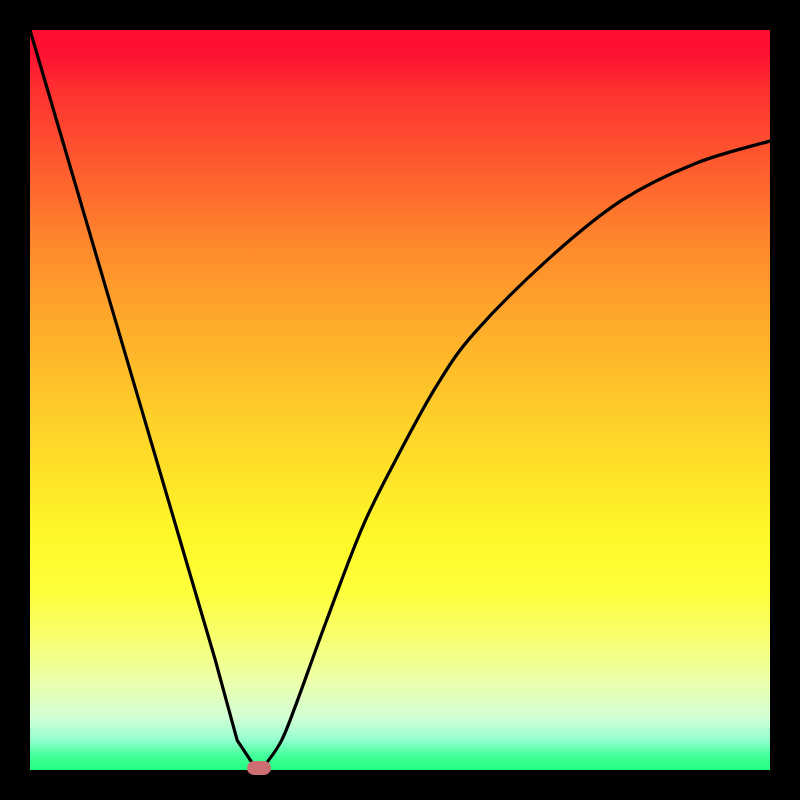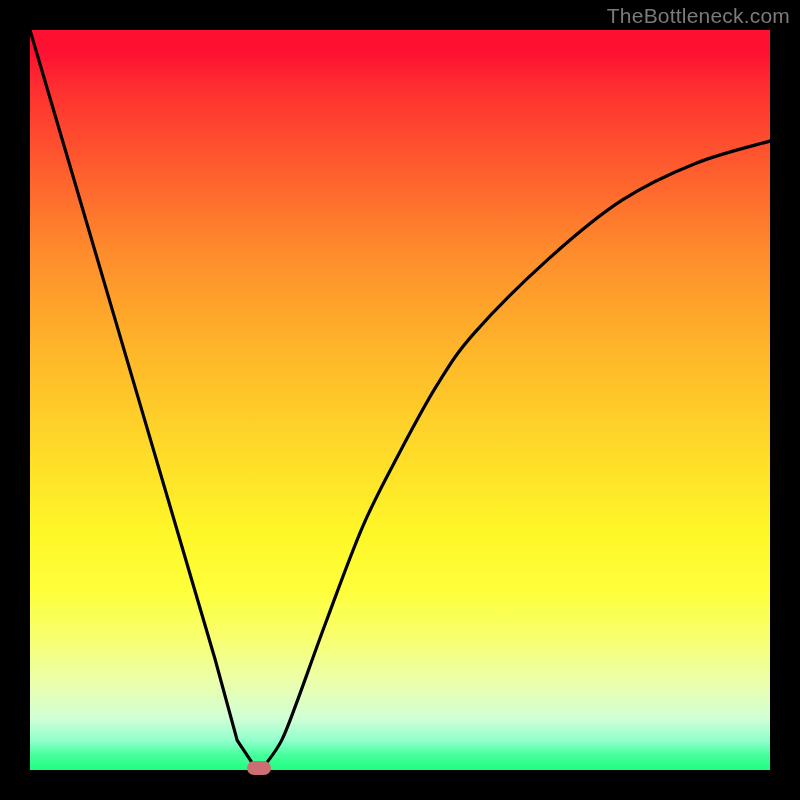--- a/index.html
+++ b/index.html
@@ -61,20 +61,19 @@
     width: 24px;
     height: 14px;
     border-radius: 7px;
     background: #cc6e72;
   }
 </style>
 </head>
 <body>
 
 <div class="container">
-  <div class="watermark">TheBottleneck.com</div>
   <div class="plot-area">
     <svg class="curve" viewBox="0 0 740 740" preserveAspectRatio="none">
       <path id="curve-path" d="M 0 0 L 37 125.80000000000007 L 74 251.59999999999997 L 111 377.40000000000003 L 148 503.2 L 185 629 L 207.20000000000002 710.4 L 222 732.6 L 229.4 740 C 230.63333333333333 738.7666666666667, 233.10000000000002 737.5333333333333, 236.8 732.6 C 240.5 727.6666666666667, 246.66666666666669 720.2666666666667, 251.60000000000002 710.4 C 256.53333333333336 700.5333333333333, 259 693.1333333333333, 266.4 673.4 C 273.79999999999995 653.6666666666666, 284.9 621.6, 296 592 C 307.1 562.4, 320.6666666666667 524.1666666666666, 333 495.79999999999995 C 345.3333333333333 467.4333333333333, 357.66666666666663 445.23333333333335, 370 421.8 C 382.33333333333337 398.3666666666667, 394.66666666666674 374.93333333333334, 407.00000000000006 355.2 C 419.33333333333337 335.46666666666664, 425.5 324.3666666666667, 444 303.40000000000003 C 462.5 282.4333333333334, 493.3333333333333 251.60000000000005, 518 229.40000000000003 C 542.6666666666666 207.20000000000002, 567.3333333333334 186.23333333333326, 592 170.19999999999993 C 616.6666666666666 154.1666666666666, 641.3333333333334 143.0666666666667, 666 133.20000000000005 C 690.6666666666666 123.33333333333339, 727.6666666666666 114.7, 740 111" stroke="#000" stroke-width="3.2" fill="none" stroke-linejoin="round" stroke-linecap="round"></path>
     </svg>
     <div class="marker" id="min-marker" style="left: 217.4px; top: 731px; background: rgb(204, 110, 114);"></div>
   </div>
 </div>
 
 </body></html>

